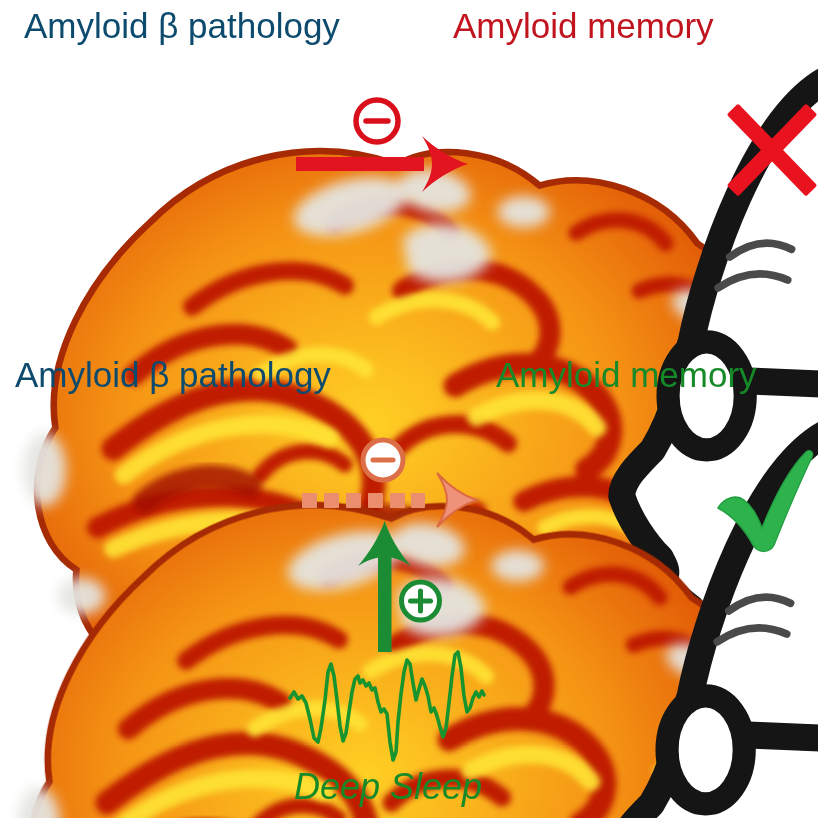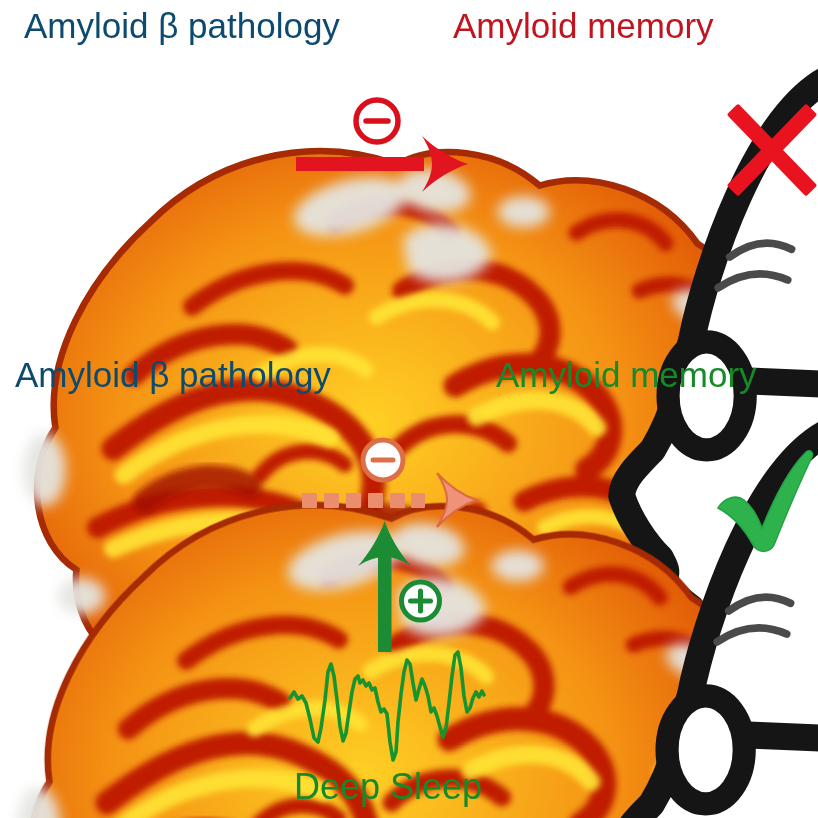--- a/index.html
+++ b/index.html
@@ -10,21 +10,21 @@
   .canvas svg.layer{position:absolute;left:0;top:0;}
   .label{position:absolute;white-space:nowrap;font-family:"Liberation Sans",sans-serif;font-weight:400;}
   .label.cause{color:#0c4a6e;font-size:35px;}
   .label.impaired{color:#c1141f;font-size:35px;}
   .label.intact{color:#168a28;font-size:35px;}
   .label.deepsleep{color:#168a28;font-size:36px;}
   .amyloid-top{left:24px;top:6px;}
   .impaired-pos{left:453px;top:6px;}
   .amyloid-bottom{left:15px;top:355px;}
   .intact-pos{left:496px;top:355px;}
-  .deepsleep-pos{left:294px;top:766px;}
+  .deepsleep-pos{left:294px;top:766px;font-style:italic;}
 </style>
 </head>
 <body>
 
 <div class="canvas">
 
   <svg class="layer" width="818" height="818" viewBox="0 0 818 818">
     <defs>
       <radialGradient id="brainGrad" cx="45%" cy="45%" r="75%">
         <stop offset="0" stop-color="#ffd024"></stop>

